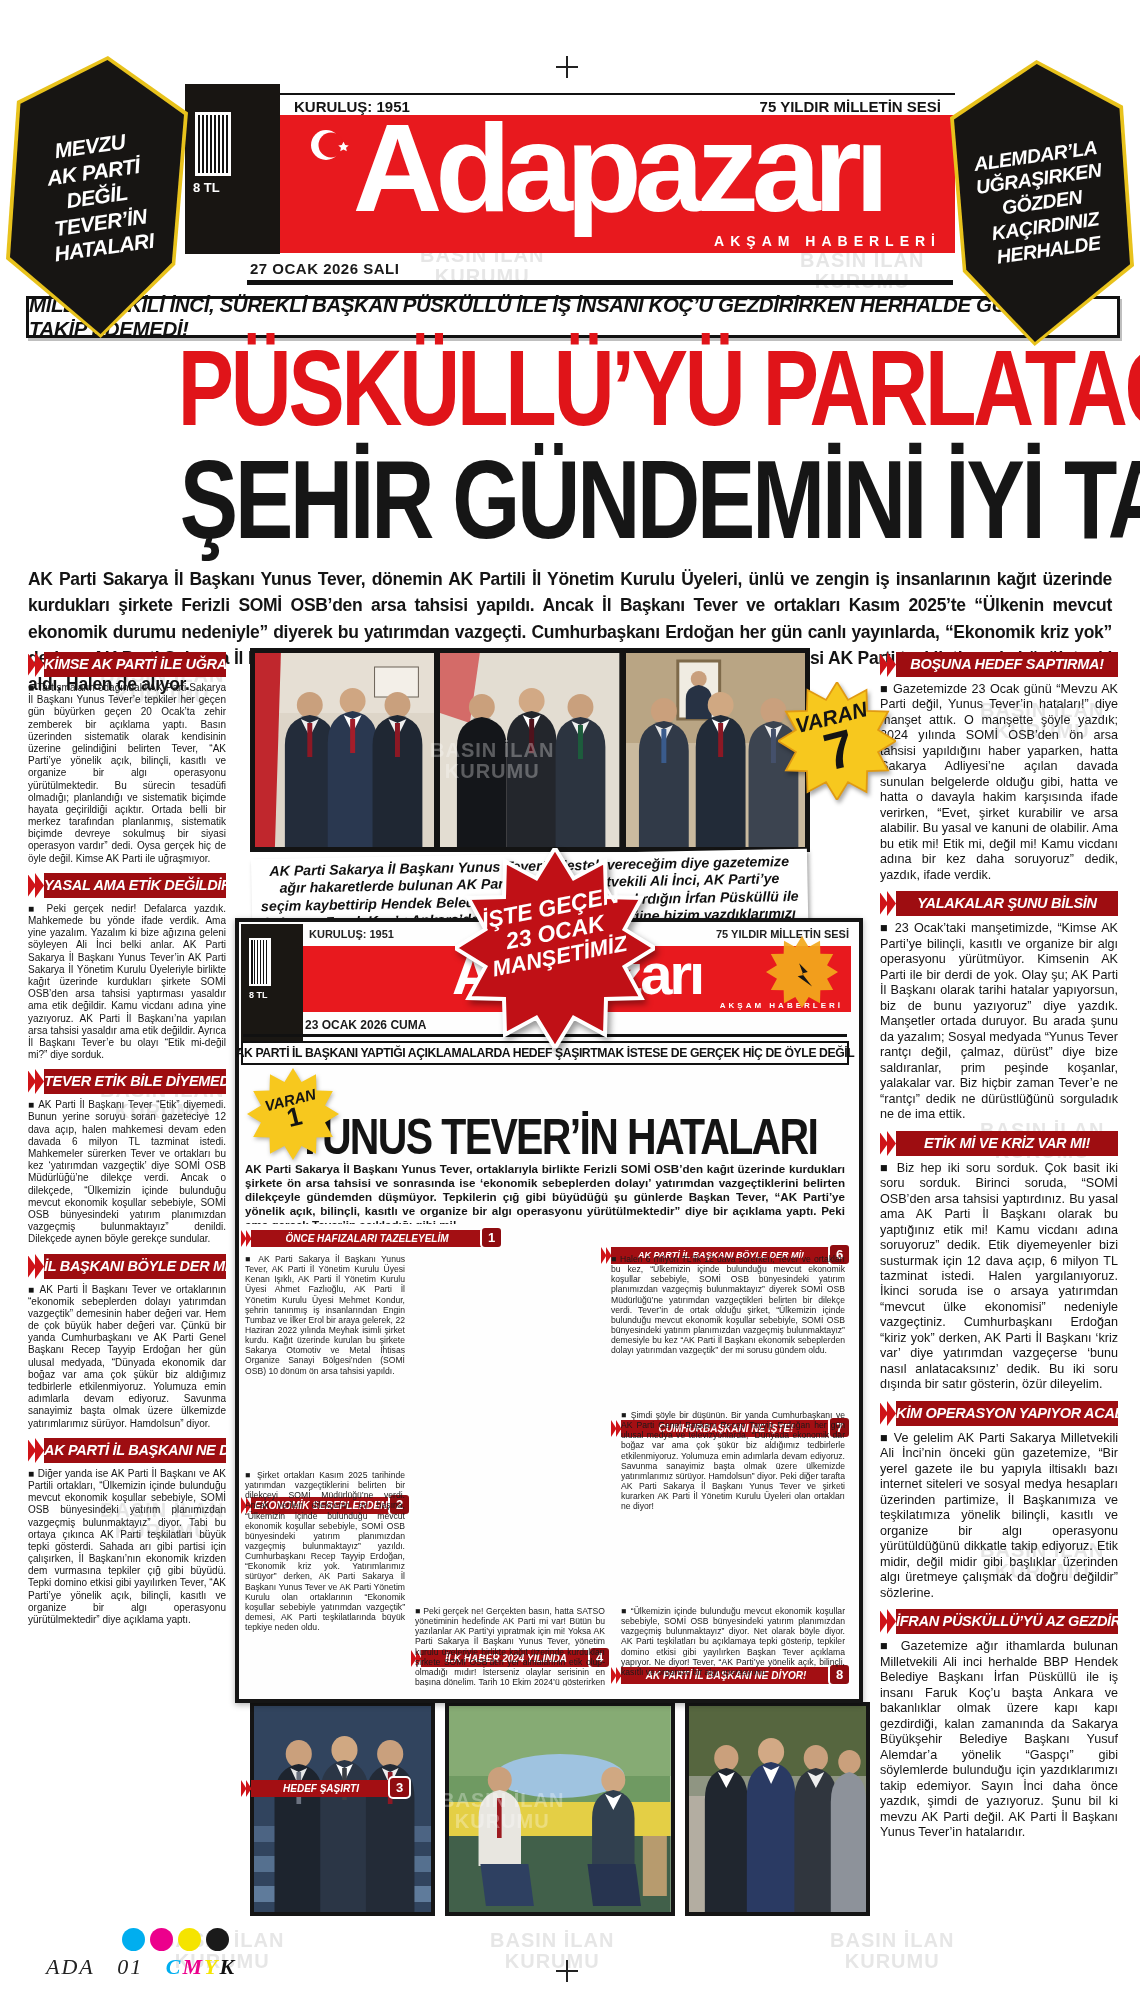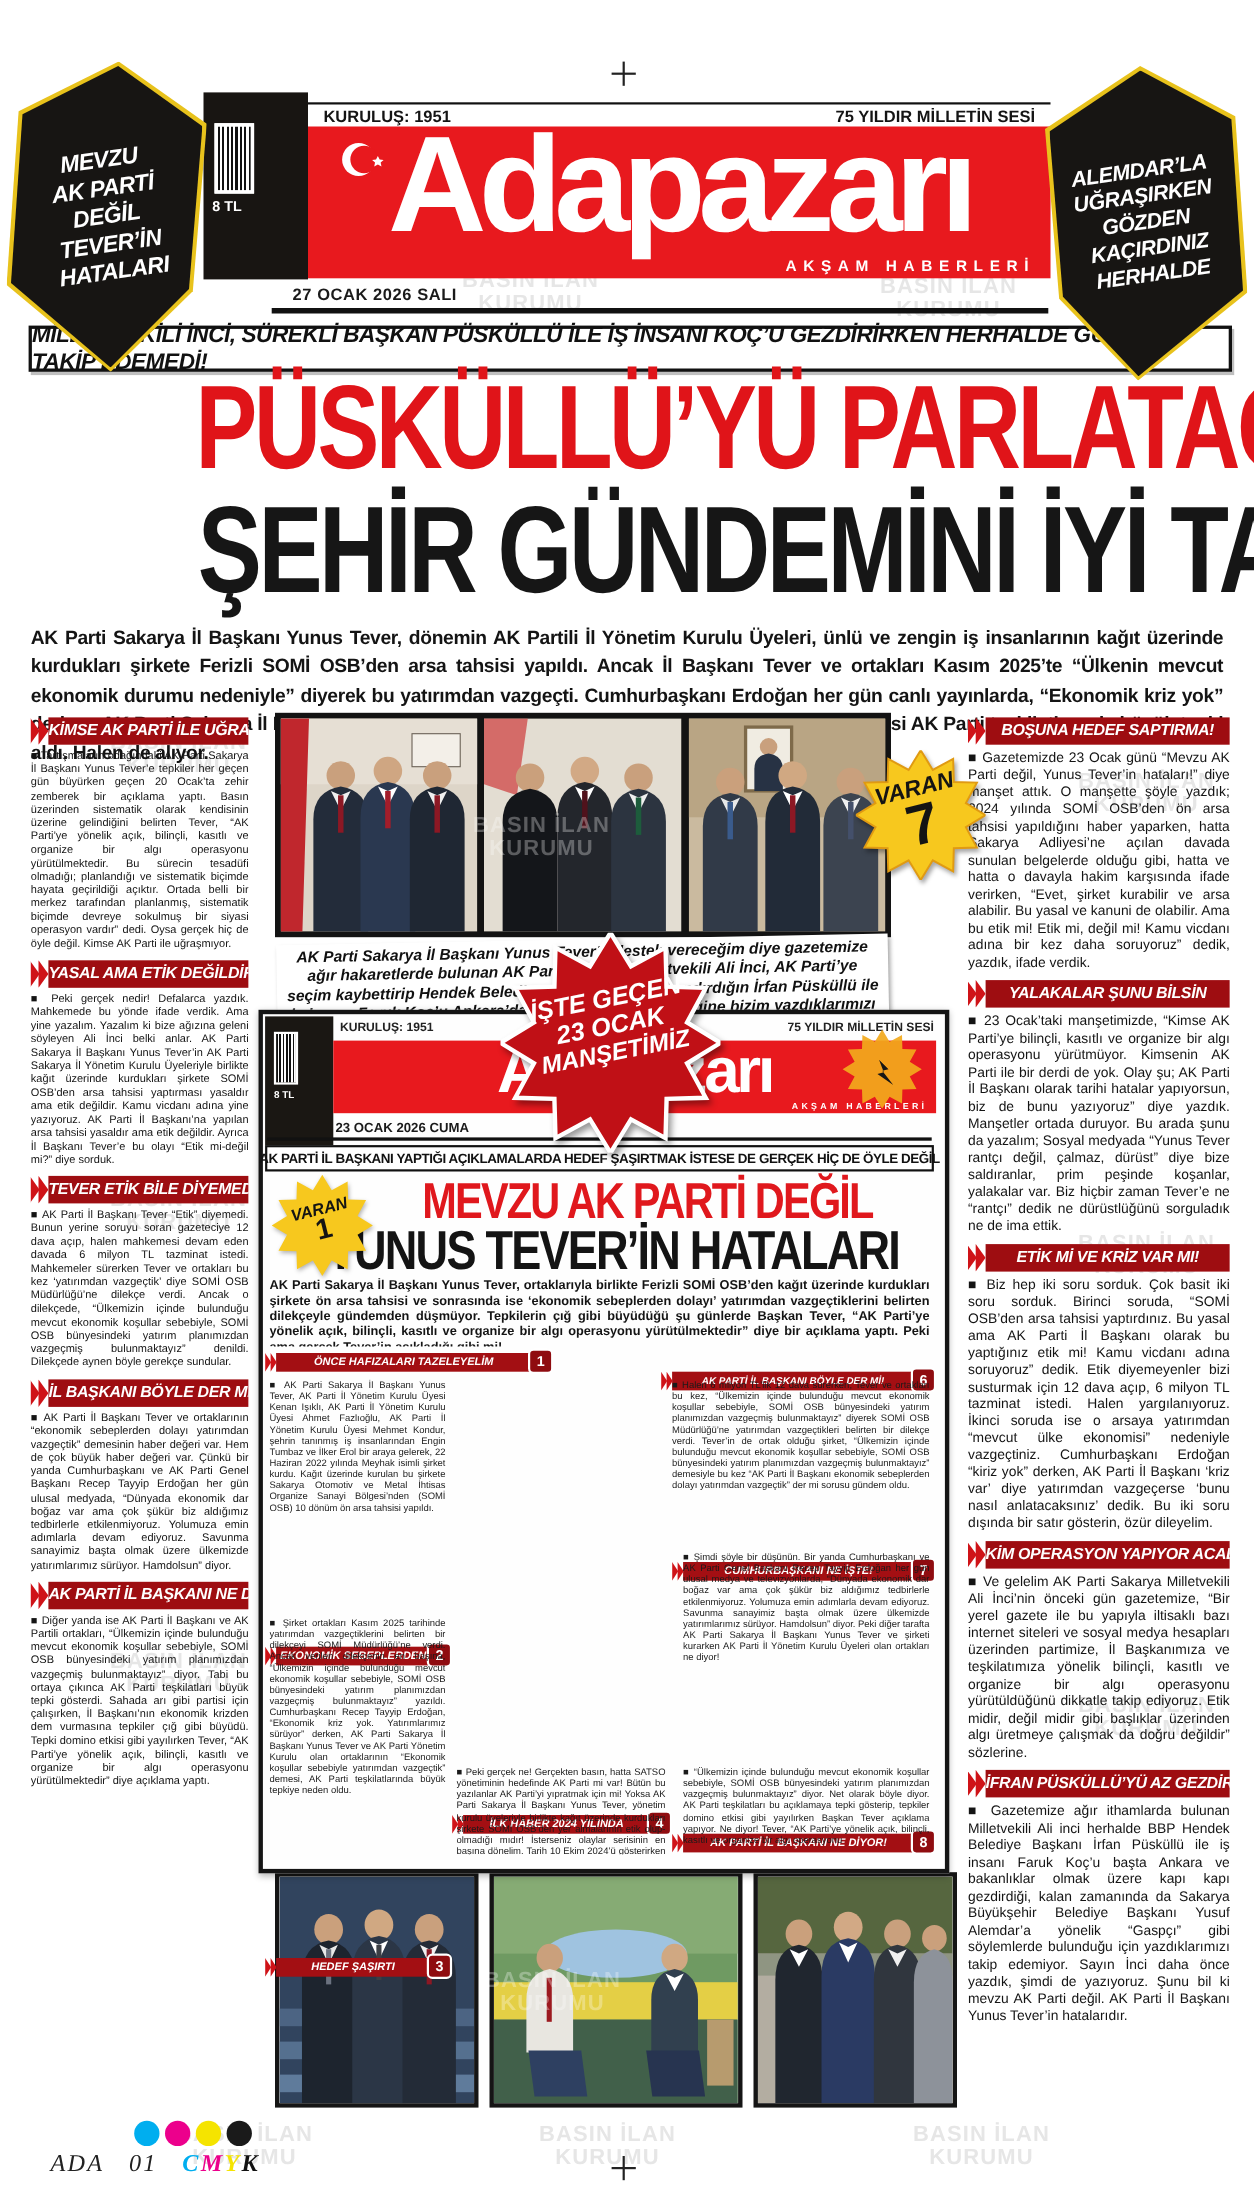--- a/index.html
+++ b/index.html
@@ -152,21 +152,21 @@
   </div>
   <div class="abs mast-red" style="left:280px;top:115px;width:675px;height:138px;">
     <div class="mast-title">Adapazarı</div>
     <svg class="crescent" viewBox="0 0 44 44">
       <circle cx="20" cy="22" r="15" fill="#fff"></circle>
       <circle cx="25" cy="22" r="12.5" fill="#e8191e"></circle>
       <path d="M36 17 l2.2 4.4 4.8.5 -3.6 3.2 1 4.7 -4.4-2.5 -4.4 2.5 1-4.7 -3.6-3.2 4.8-.5 Z" fill="#fff" transform="scale(.75) translate(14,8)"></path>
     </svg>
     <div class="mast-sub">AKŞAM HABERLERİ</div>
   </div>
-  <div class="abs date-line" style="left:266px;top:260px;text-align:right;">27 OCAK 2026 SALI</div>
+  <div class="abs date-line" style="left:250px;top:260px;text-align:right;">27 OCAK 2026 SALI</div>
   <div class="abs black-rule" style="left:247px;top:280px;width:706px;height:5px;"></div>
 
   <div class="abs kicker" style="left:26px;top:296px;width:1088px;height:36px;">
     <span>MİLLETVEKİLİ İNCİ, SÜREKLİ BAŞKAN PÜSKÜLLÜ İLE İŞ İNSANI KOÇ’U GEZDİRİRKEN HERHALDE GÜNDEMİ TAKİP EDEMEDİ!</span>
   </div>
 
   <div class="abs hl hl1" style="left:0;top:338px;width:1140px;"><span>PÜSKÜLLÜ’YÜ PARLATACAĞINA</span></div>
   <div class="abs hl hl2" style="left:0;top:448px;width:1140px;"><span>ŞEHİR GÜNDEMİNİ İYİ TAKİP ET!</span></div>
 
   <div class="abs lede" style="left:28px;top:566px;width:1084px;">AK Parti Sakarya İl Başkanı Yunus Tever, dönemin AK Partili İl Yönetim Kurulu Üyeleri, ünlü ve zengin iş insanlarının kağıt üzerinde kurdukları şirkete Ferizli SOMİ OSB’den arsa tahsisi yapıldı. Ancak İl Başkanı Tever ve ortakları Kasım 2025’te “Ülkenin mevcut ekonomik durumu nedeniyle” diyerek bu yatırımdan vazgeçti. Cumhurbaşkanı Erdoğan her gün canlı yayınlarda, “Ekonomik kriz yok” derken, AK Parti Sakarya İl Başkanı Yunus Tever’in “ekonomi kötü” diyerek yatırımdan vazgeçmesi AK Parti teşkilatlarında büyük tepki aldı. Halen de alıyor.</div>
@@ -405,21 +405,20 @@
     <div class="mini varan" style="left:8px;top:146px;width:92px;height:86px;">
       <svg viewBox="0 0 100 100" style="position:absolute;inset:0;filter:drop-shadow(1px 2px 2px rgba(0,0,0,.3));">
         <path d="M100,50 L84.8,59.3 L93.3,75 L75.5,75.5 L75,93.3 L59.3,84.8 L50,100 L40.7,84.8 L25,93.3 L24.5,75.5 L6.7,75 L15.2,59.3 L0,50 L15.2,40.7 L6.7,25 L24.5,24.5 L25,6.7 L40.7,15.2 L50,0 L59.3,15.2 L75,6.7 L75.5,24.5 L93.3,25 L84.8,40.7 Z" fill="#f7c81e"></path>
       </svg>
       <div class="vtxt">
         <span class="vword" style="font-size:15px;">VARAN</span>
         <span style="font-size:26px;">1</span>
       </div>
     </div>
 
-    <div class="mini mini-hl mini-hl1" style="left:90px;top:148px;width:520px;"><span>MEVZU AK PARTİ DEĞİL</span></div>
     <div class="mini mini-hl mini-hl2" style="left:0px;top:192px;width:612px;"><span>YUNUS TEVER’İN HATALARI</span></div>
 
     <div class="mini mini-lede" style="left:6px;top:240px;width:600px;height:62px;overflow:hidden;">AK Parti Sakarya İl Başkanı Yunus Tever, ortaklarıyla birlikte Ferizli SOMİ OSB’den kağıt üzerinde kurdukları şirkete ön arsa tahsisi ve sonrasında ise ‘ekonomik sebeplerden dolayı’ yatırımdan vazgeçtiklerini belirten dilekçeyle gündemden düşmüyor. Tepkilerin çığ gibi büyüdüğü şu günlerde Başkan Tever, “AK Parti’ye yönelik açık, bilinçli, kasıtlı ve organize bir algı operasyonu yürütülmektedir” diye bir açıklama yaptı. Peki ama gerçek Tever’in açıkladığı gibi mi!</div>
 
     <div class="mini msec-h" style="left:12px;top:308px;width:246px;">
       <svg class="chev" viewBox="0 0 10 17">
           <path d="M0,0 L5.5,8.5 L0,17 Z" fill="#cf1318"></path>
           <path d="M5,0 L10.5,8.5 L5,17 Z" fill="#cf1318"></path>
         </svg>
       <span>ÖNCE HAFIZALARI TAZELEYELİM</span>

